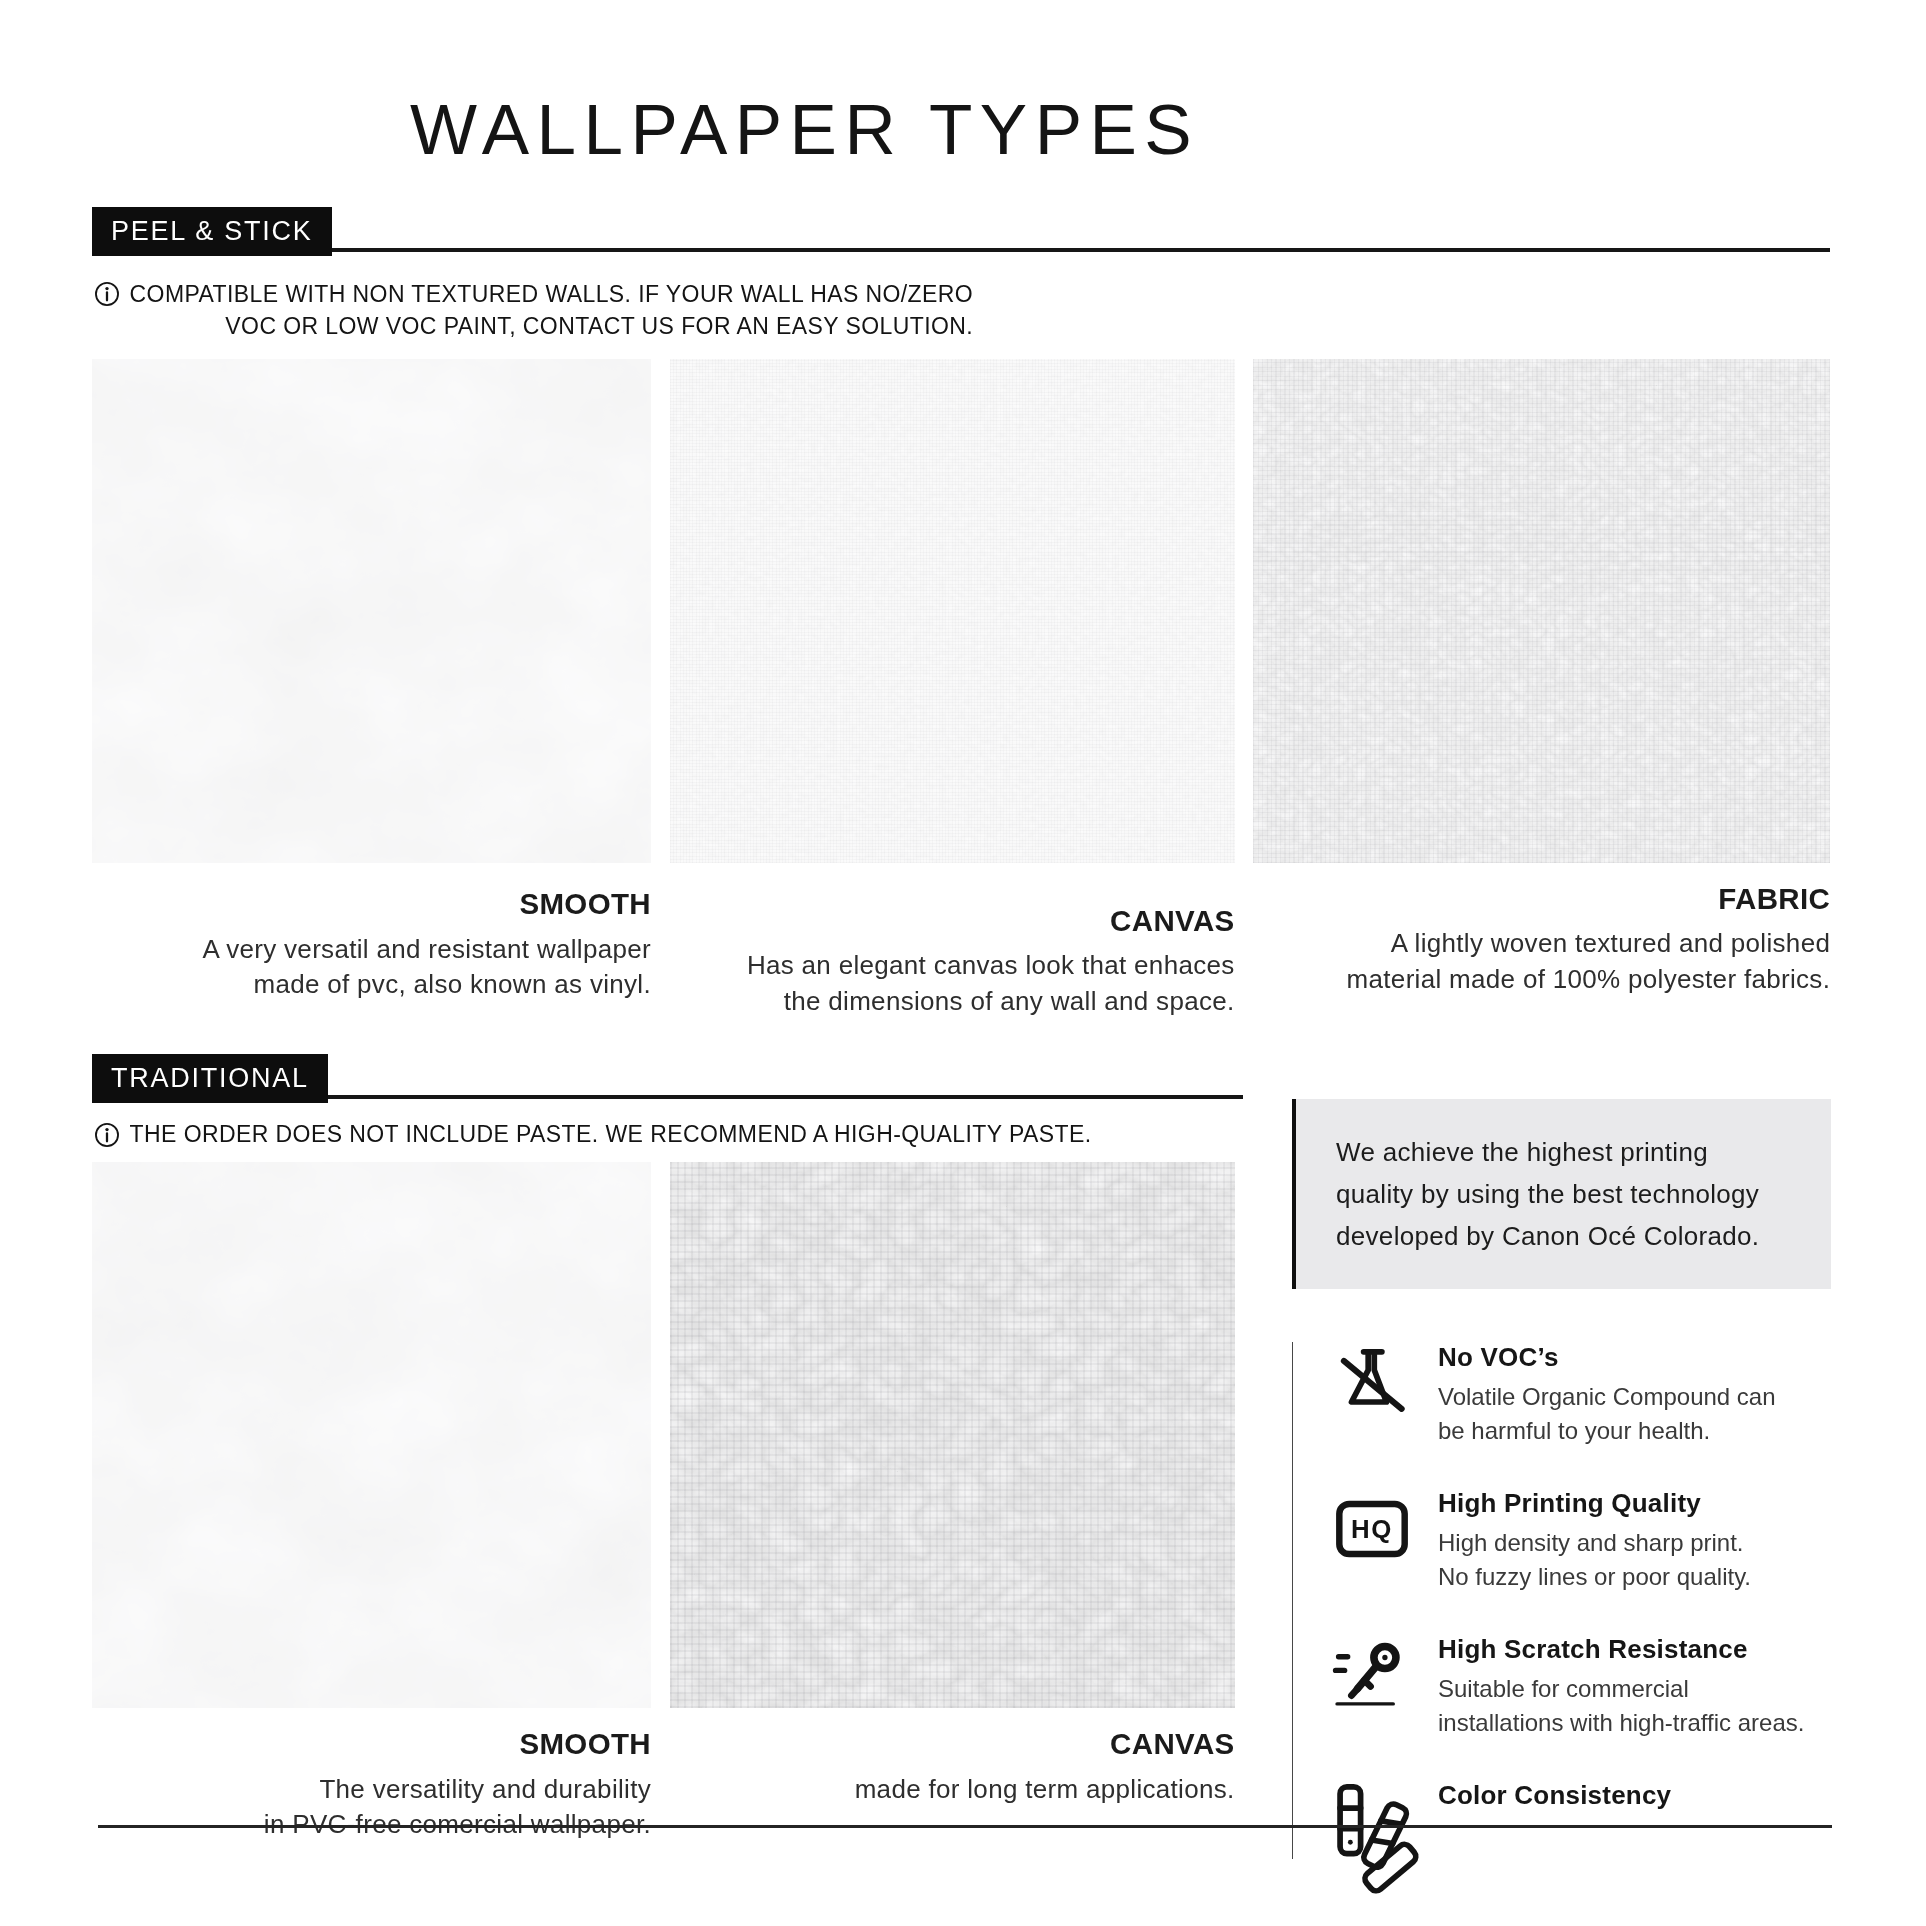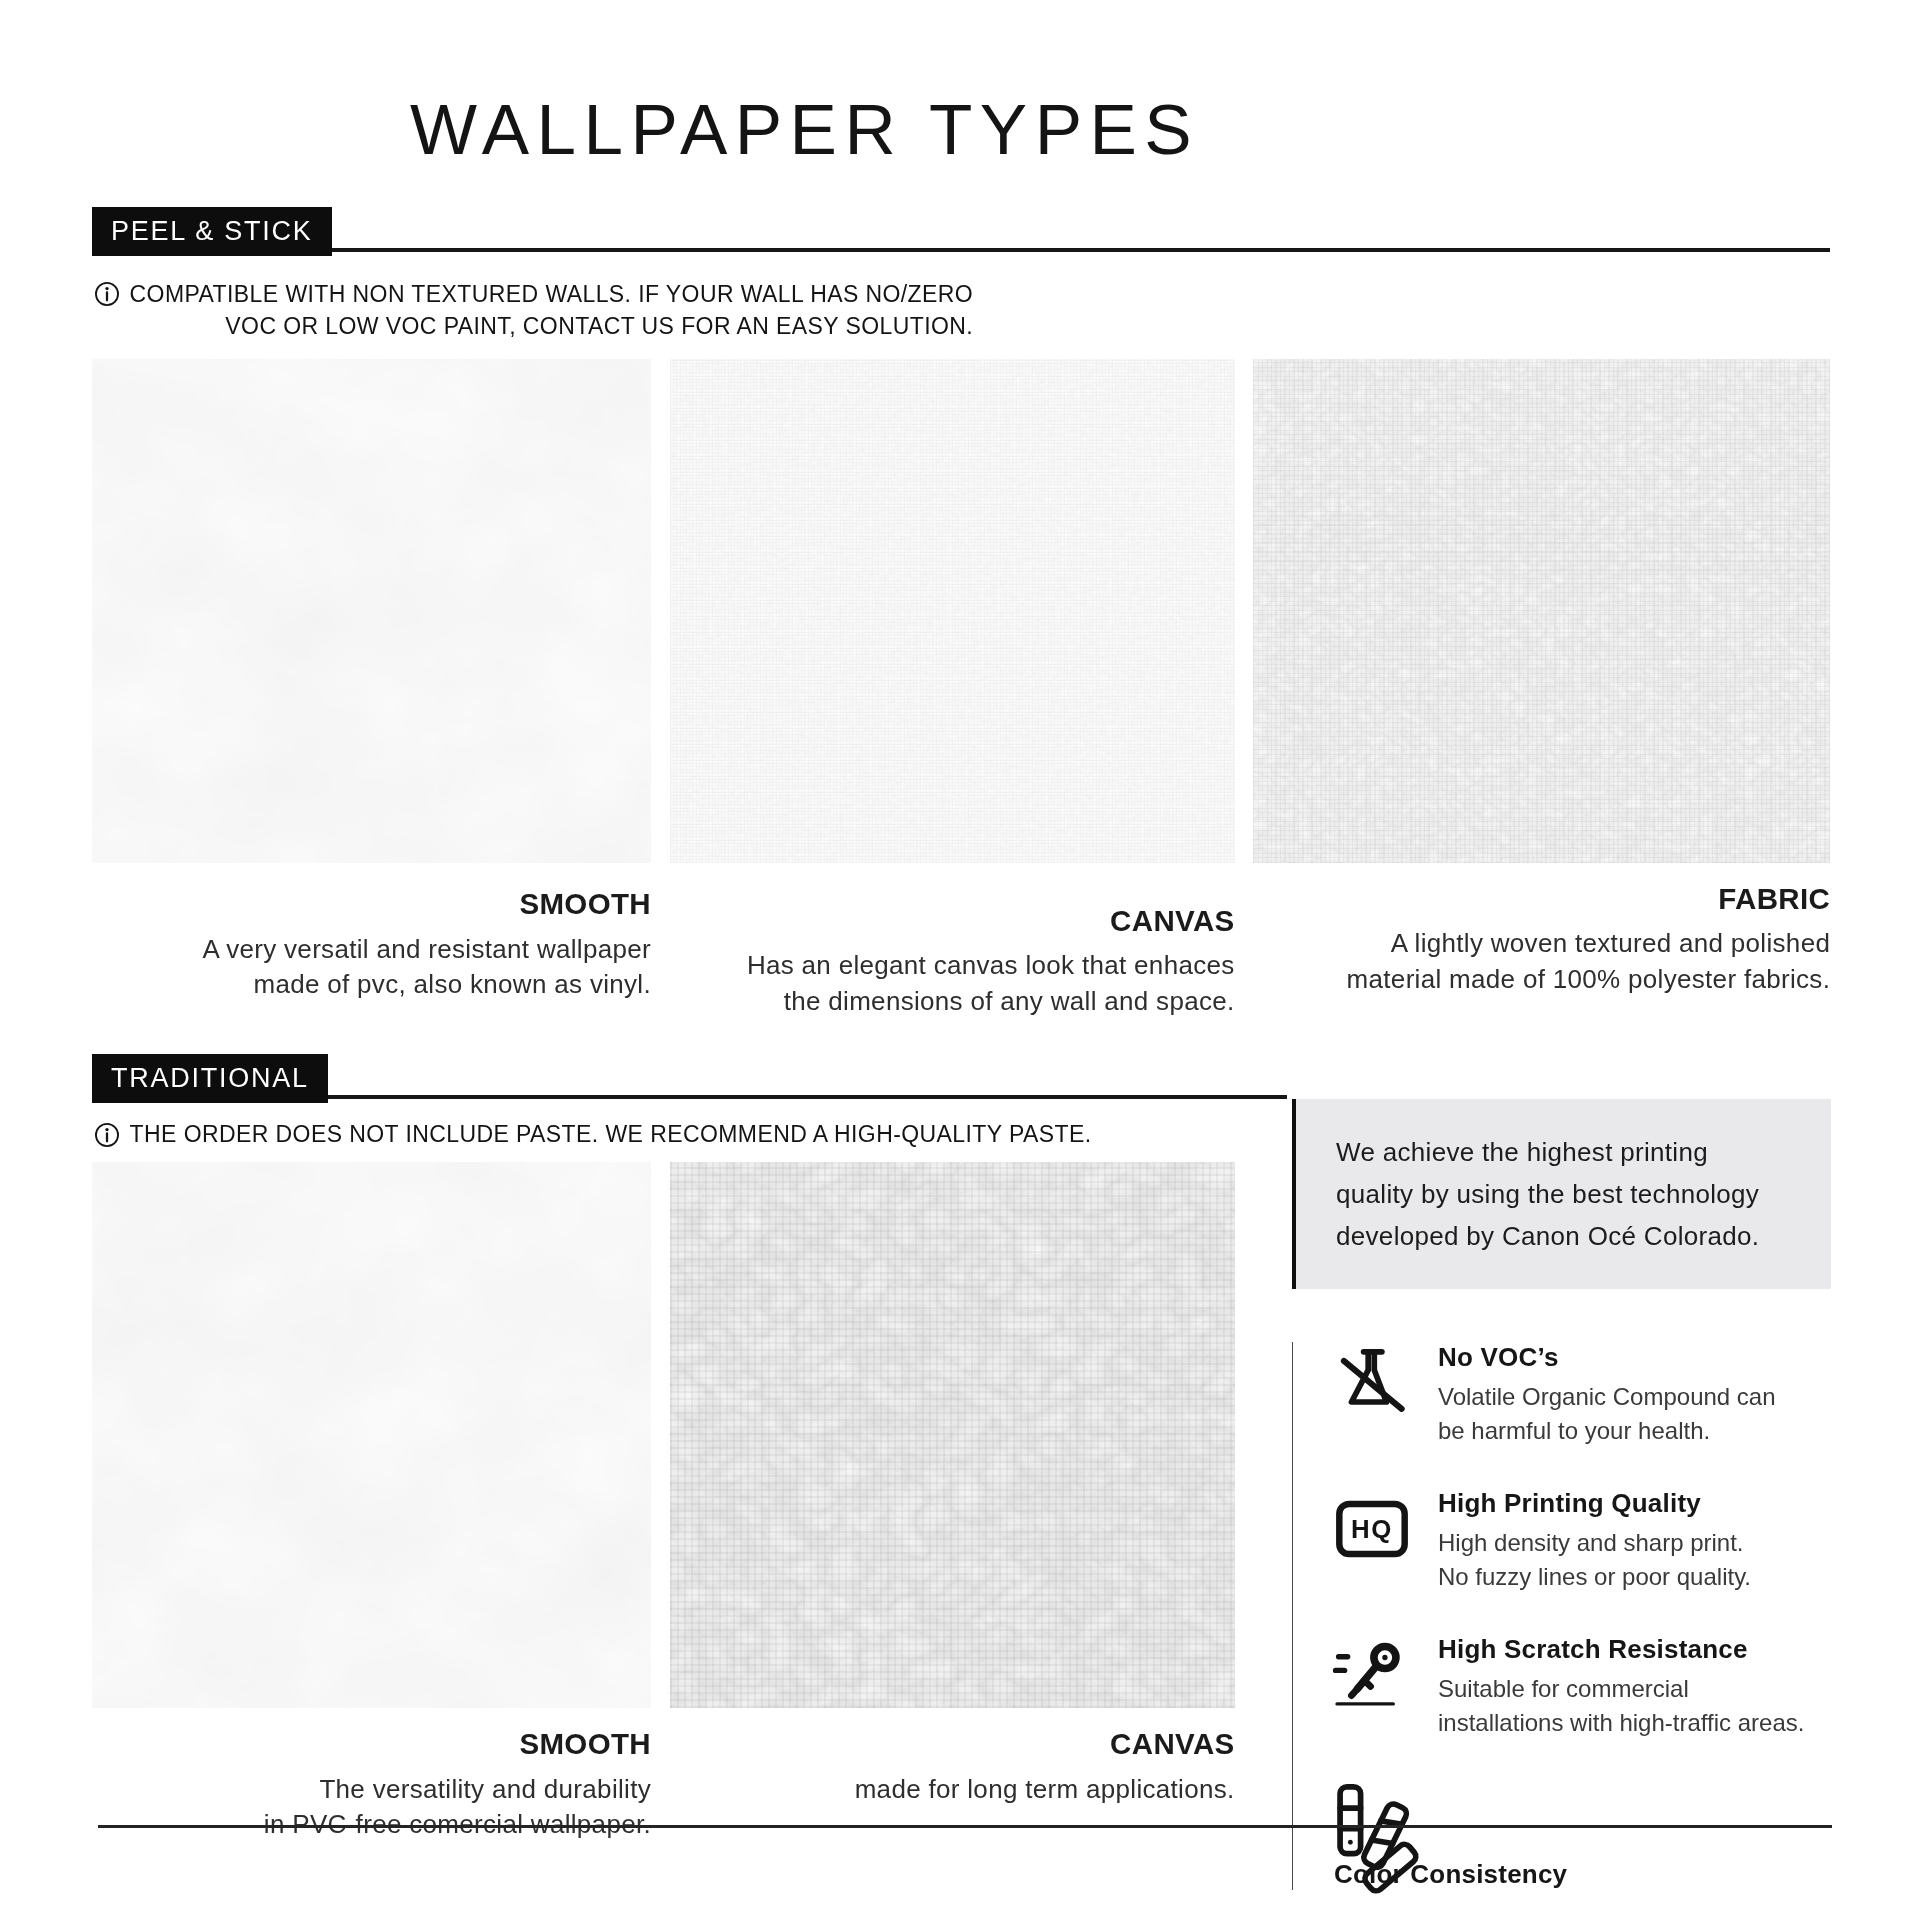--- a/index.html
+++ b/index.html
@@ -17,21 +17,21 @@
     text-align: center;
     font-size: 71px;
     font-weight: 400;
     letter-spacing: 0.105em;
     color: #141414;
     white-space: nowrap;
   }
   section { display: block; text-align: right; }
   .section-header { position: relative; margin-left: 92px; height: 49px; }
   .section-header.w-wide  { width: 1738px; }
-  .section-header.w-left  { width: 1151px; padding-left: 44px; }
+  .section-header.w-left  { width: 1151px; }
   .rule {
     position: absolute; left: 0; bottom: 4.5px; height: 3.9px;
     width: 100%; background: #161616;
   }
   .section-label {
     position: absolute; left: 0; top: 0; z-index: 2;
     background: #0d0d0d; color: #ffffff;
     height: 49px; padding: 0 19px;
     display: flex; align-items: center;
     font-size: 27px; font-weight: 500; letter-spacing: 0.065em;
@@ -80,21 +80,21 @@
   }
   .caption .desc { margin-top: 10.3px; font-size: 26px; line-height: 1.36; color: #2e2e2e; letter-spacing: 0.012em; }
   .quality-panel { position: absolute; left: 1292px; top: 1099px; width: 539px; }
   .intro-box {
     background: #e9e9eb; border-left: 4.5px solid #0f0f0f;
     padding: 32px 14px 32px 40px;
     font-size: 26px; line-height: 1.62; color: #1c1c1c; letter-spacing: 0.012em;
   }
   .features { margin-top: 53px; border-left: 1.9px solid #474747; }
   .feature { display: flex; align-items: flex-start; margin: 0 0 40px 41px; }
-  .feature:last-child { margin-bottom: 0; flex-direction: column; }
+  .feature:last-child { margin-bottom: 0; }
   .f-icon { width: 76px; height: 76px; flex: none; margin: 2.6px 28px 0 0; overflow: visible; }
   .f-title { margin: 0; font-size: 26px; font-weight: 700; color: #161616; letter-spacing: 0.008em; }
   .f-desc { margin-top: 6.4px; font-size: 24px; line-height: 1.43; color: #3a3a3a; }
   .bottom-rule {
     position: absolute; left: 98px; top: 1825px;
     width: 1734px; height: 3.2px; background: #242424;
   }
 </style>
 </head>
 <body>

